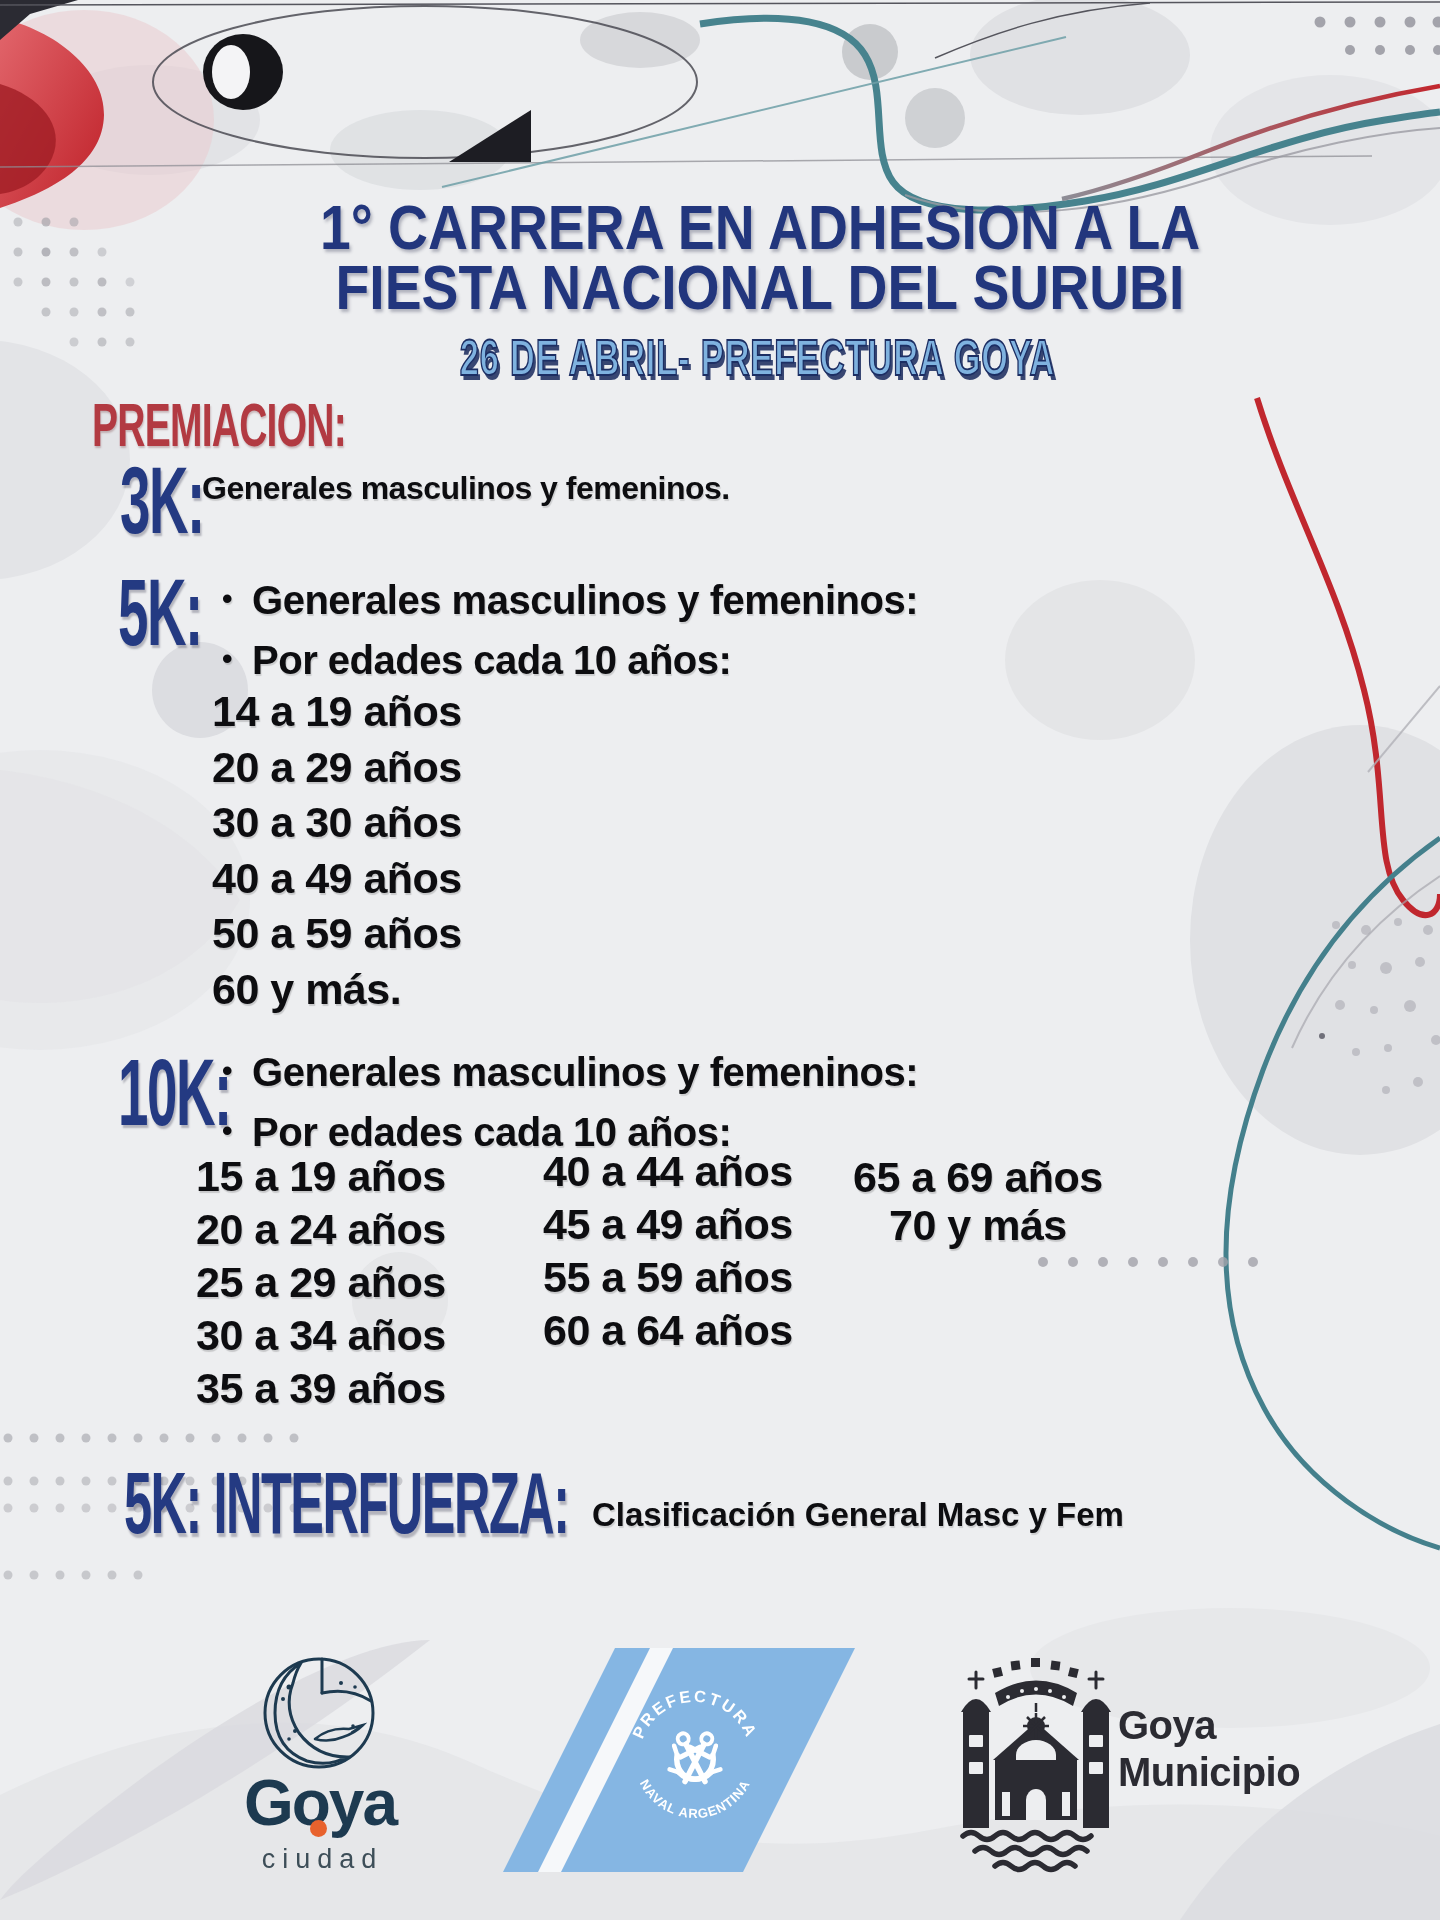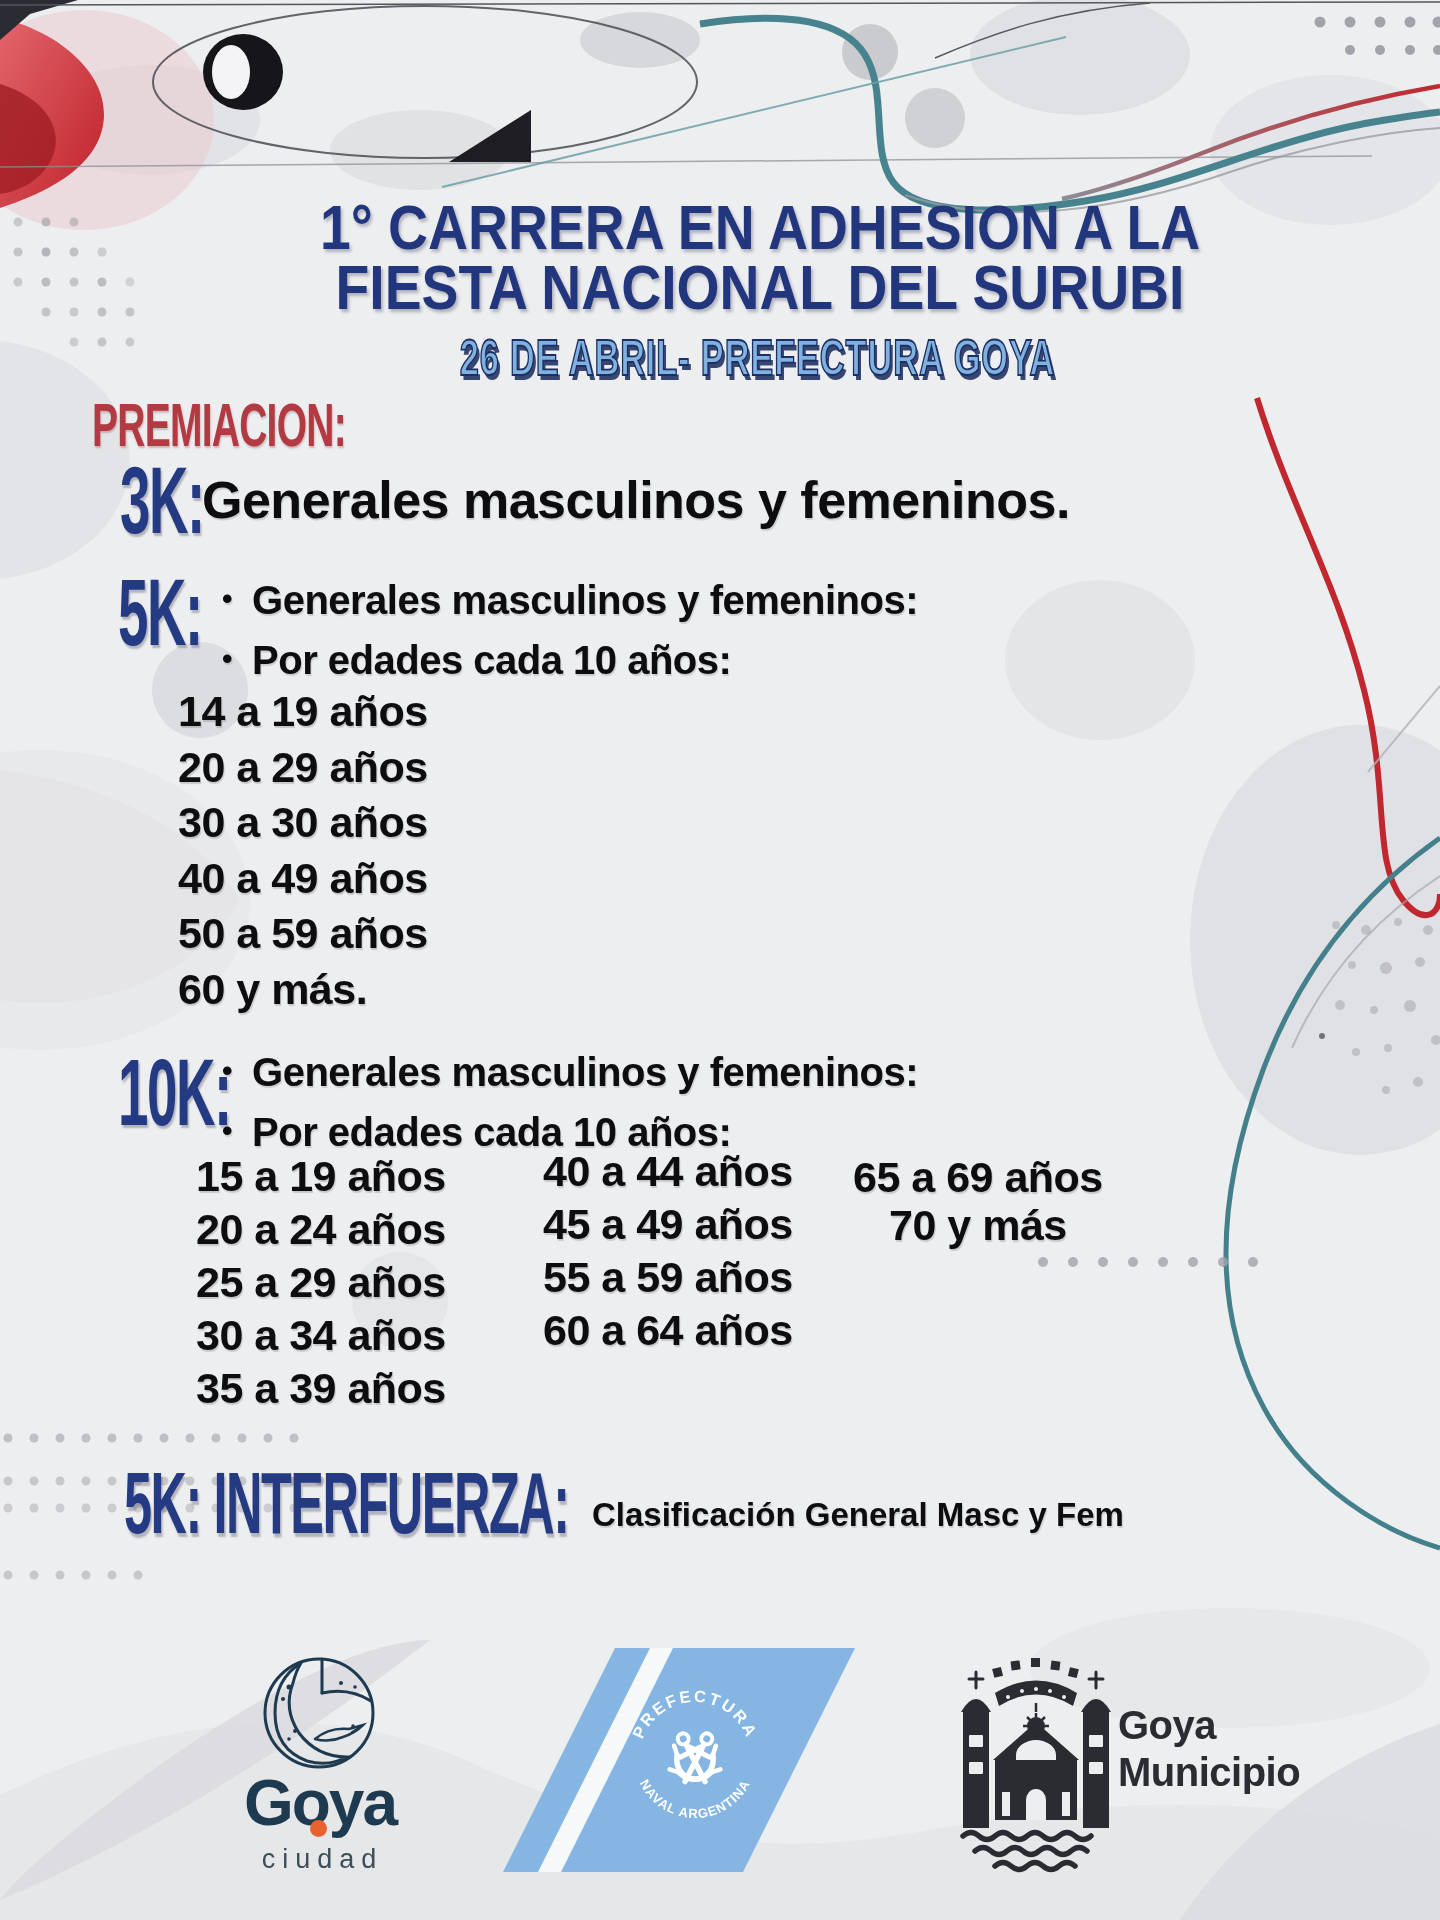--- a/index.html
+++ b/index.html
@@ -25,21 +25,21 @@
 
   .premiacion{left:92px;top:389px;font-weight:bold;font-size:52px;color:#b23a42;
     transform:scale(0.75,1.18);transform-origin:left top;letter-spacing:-1px;
     text-shadow:1px 2px 2px rgba(90,20,25,.25);}
 
   .dist{font-weight:bold;font-size:76px;color:#243a82;display:inline-block;
     transform:scale(0.72,1.25);transform-origin:left top;letter-spacing:-2px;
     text-shadow:2px 3px 2px rgba(30,30,55,.28);}
   .dist-small{font-size:70px;}
 
-  .desc{font-weight:bold;font-size:52px;color:#0d0d10;letter-spacing:-0.5px;
+  .desc{font-weight:bold;font-size:32px;color:#0d0d10;letter-spacing:-0.5px;
     text-shadow:1px 2px 1px rgba(0,0,0,.14);}
   .bullets{font-weight:bold;font-size:40px;color:#0d0d10;line-height:57px;letter-spacing:-0.5px;
     text-shadow:1px 2px 1px rgba(0,0,0,.14);}
   .bullet-line::before{content:"•";display:inline-block;margin-right:20px;
     transform:translateY(-5px);font-size:30px;}
   .ages{font-weight:bold;font-size:43px;color:#0d0d10;letter-spacing:-0.5px;
     text-shadow:1px 2px 1px rgba(0,0,0,.16);}
   .ages-5k{line-height:55.5px;}
   .ages-10k{line-height:53px;}
   .ages-10k-c3{line-height:48px;}
@@ -262,21 +262,21 @@
     </section>
     <div class="abs desc" style="left:202px;top:470px;">Generales masculinos y femeninos.</div>
 
     <section class="abs" style="left:118px;top:557px;text-align:right;">
       <span class="dist">5K:</span>
     </section>
     <div class="abs bullets" style="left:222px;top:572px;">
       <div class="bullet-line">Generales masculinos y femeninos:</div>
       <div class="bullet-line">Por edades cada 10 años:</div>
     </div>
-    <div class="abs ages ages-5k" style="left:178px;top:684px;">
+    <div class="abs ages ages-5k" style="left:212px;top:684px;">
       <div>14 a 19 años</div>
       <div>20 a 29 años</div>
       <div>30 a 30 años</div>
       <div>40 a 49 años</div>
       <div>50 a 59 años</div>
       <div>60 y más.</div>
     </div>
 
     <section class="abs" style="left:118px;top:1037px;">
       <span class="dist">10K:</span>

